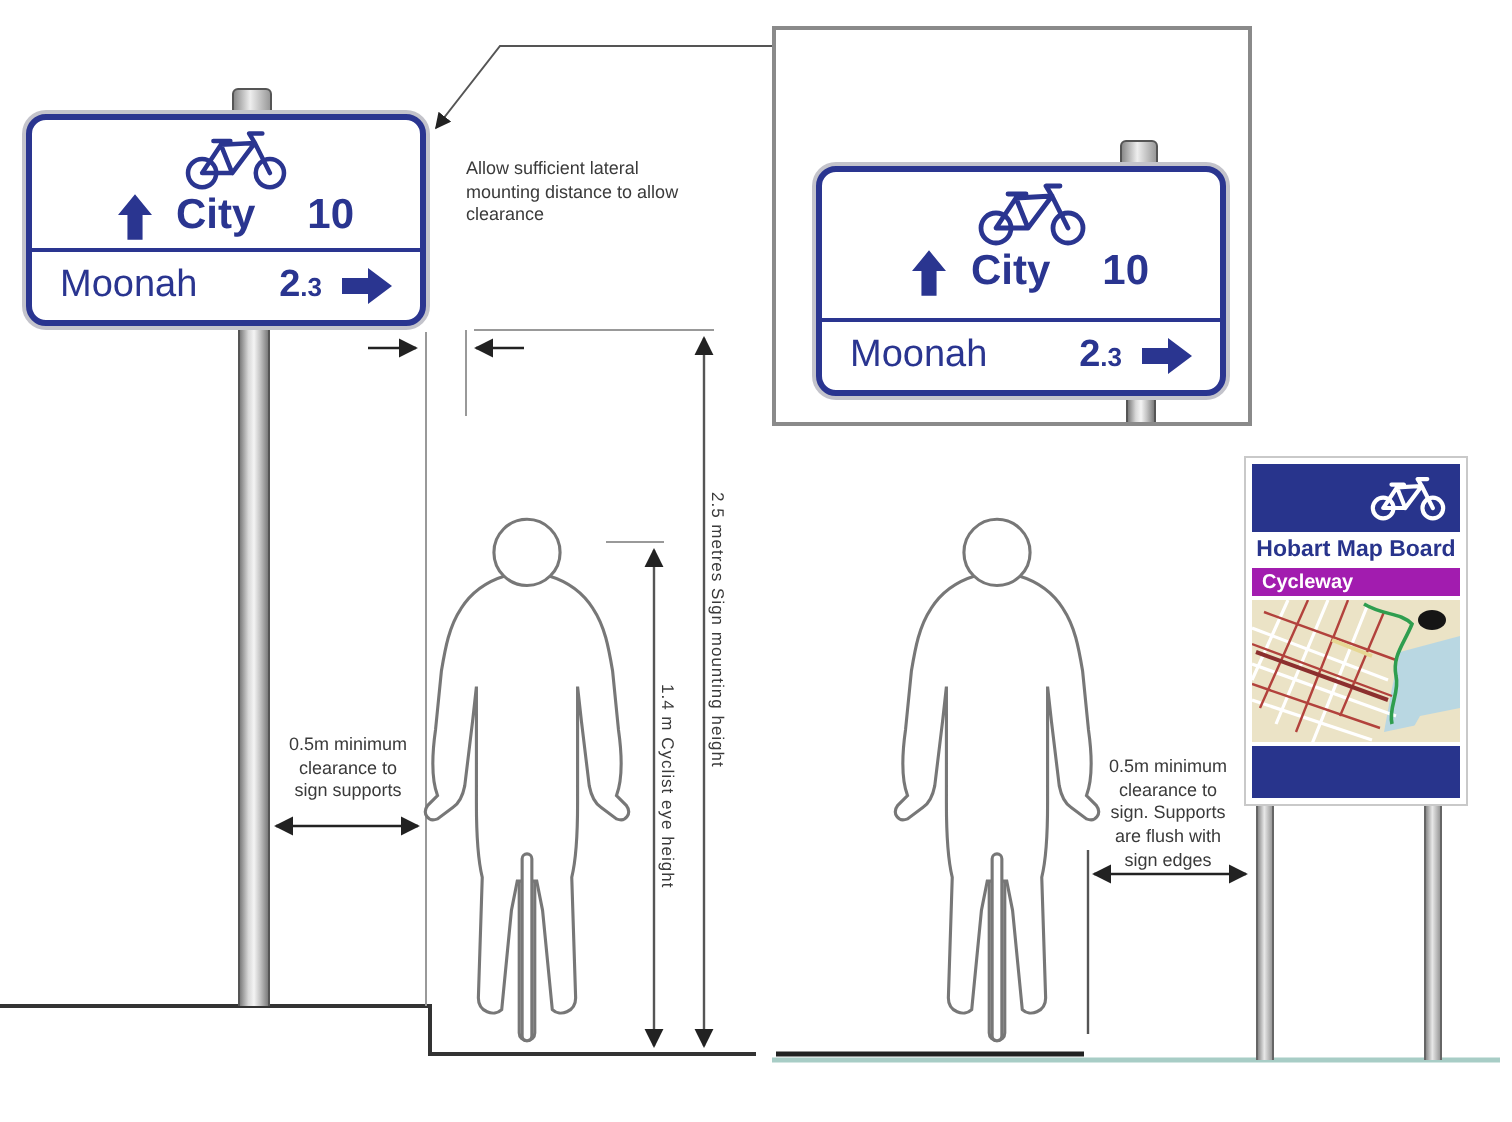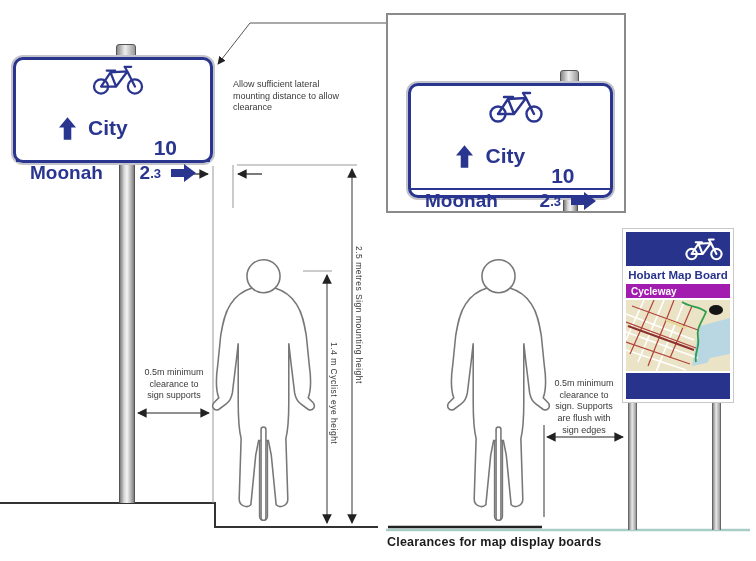--- a/index.html
+++ b/index.html
@@ -8,26 +8,26 @@
     font-family:"Liberation Sans",sans-serif;color:#333;
   }
   
   .sign{
     position:absolute;background:#fff;border:3px solid #2a3590;border-radius:10px;
     box-shadow:0 0 0 2px #c3c3cb;display:flex;flex-direction:column;color:#2a3590;
   }
   .sign-top{flex:1;display:flex;flex-direction:column;align-items:center;justify-content:flex-start;padding-top:3px;padding-left:10px;}
   .sign-row1{display:flex;align-items:center;margin-top:1px;}
   .sign-row1 .lbl{font-size:21px;font-weight:bold;margin-left:12px;}
-  .sign-row1 .val{font-size:21px;font-weight:bold;margin-left:26px;margin-top:40px;}
+  .sign-row1 .val{font-size:21px;font-weight:bold;margin-left:26px;}
   .sign-bottom{
     height:34px;border-top:2px solid #2a3590;display:flex;align-items:center;
     justify-content:space-between;padding:0 14px;
   }
-  .sign-bottom .lbl{font-size:19px;font-weight:bold;}
+  .sign-bottom .lbl{font-size:19px;font-weight:normal;}
   .sign-right-group{display:flex;align-items:center;}
   .sign-bottom .val{font-size:19px;font-weight:bold;}
   .sign-bottom .dec{font-size:13px;font-weight:bold;}
   
   .pole{
     position:absolute;
     background:linear-gradient(90deg,#7c7c7c 0%,#d8d8d8 30%,#f4f4f4 50%,#c4c4c4 72%,#7c7c7c 100%);
     border-left:1px solid #555;border-right:1px solid #555;
   }
   .pole-cap{
@@ -192,21 +192,20 @@
       <circle cx="55" cy="21" r="17"></circle>
       <rect x="52.5" y="176" width="5" height="96" rx="2.5" fill="#fff"></rect>
     </g>
   </svg>
 
   <div class="ann center" style="left:541px;top:378px;width:86px;">0.5m minimum
 clearance to
 sign. Supports
 are flush with
 sign edges</div>
-  <div class="caption" style="left:387px;top:535px;">Clearances for map display boards</div>
 
   <div class="leg" style="left:628px;top:402px;height:128px;"></div>
   <div class="leg" style="left:712px;top:402px;height:128px;"></div>
 
   <div class="board" style="left:622px;top:228px;width:112px;height:175px;text-align:right;">
     <div class="board-header">
       <svg width="40" height="25" viewBox="0 0 58 34">
         <g fill="none" stroke="#fff" stroke-width="3" stroke-linecap="round" stroke-linejoin="round">
           <circle cx="11" cy="25" r="7.5"></circle>
           <circle cx="47" cy="25" r="7.5"></circle>

